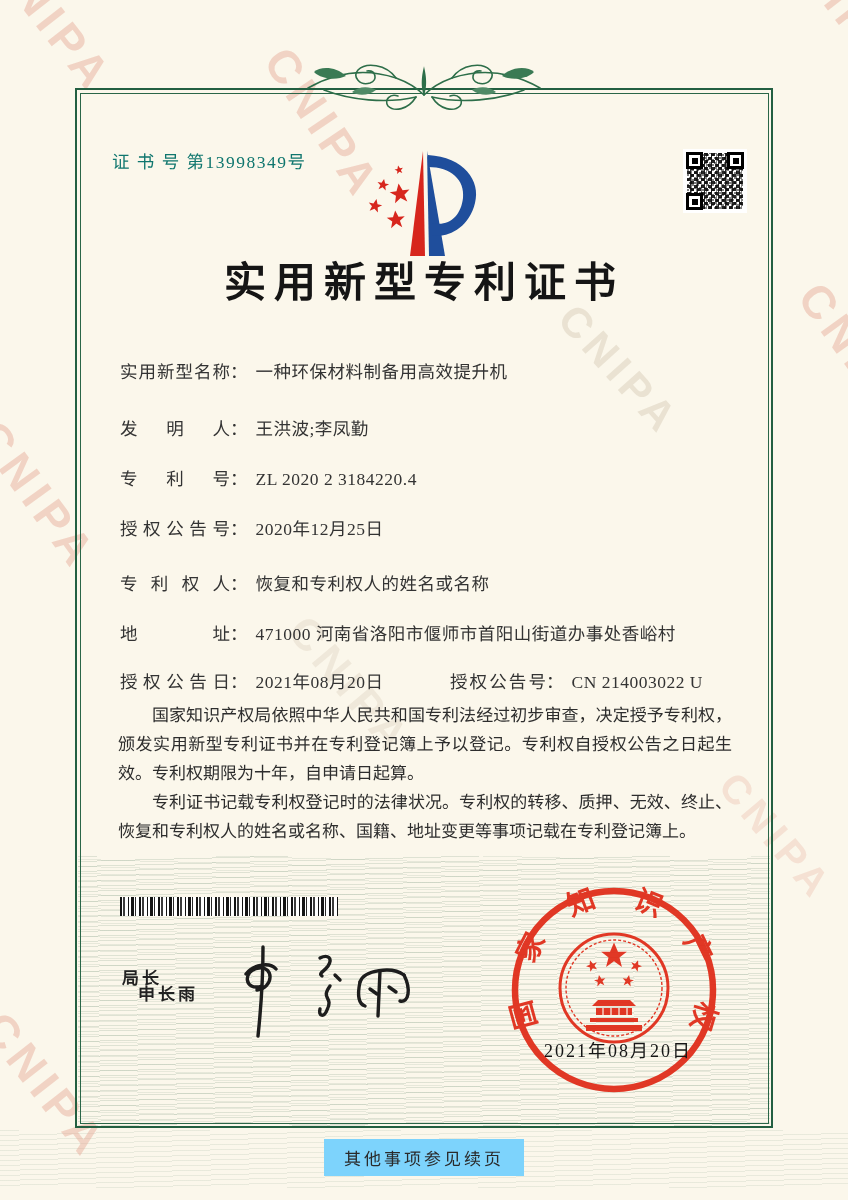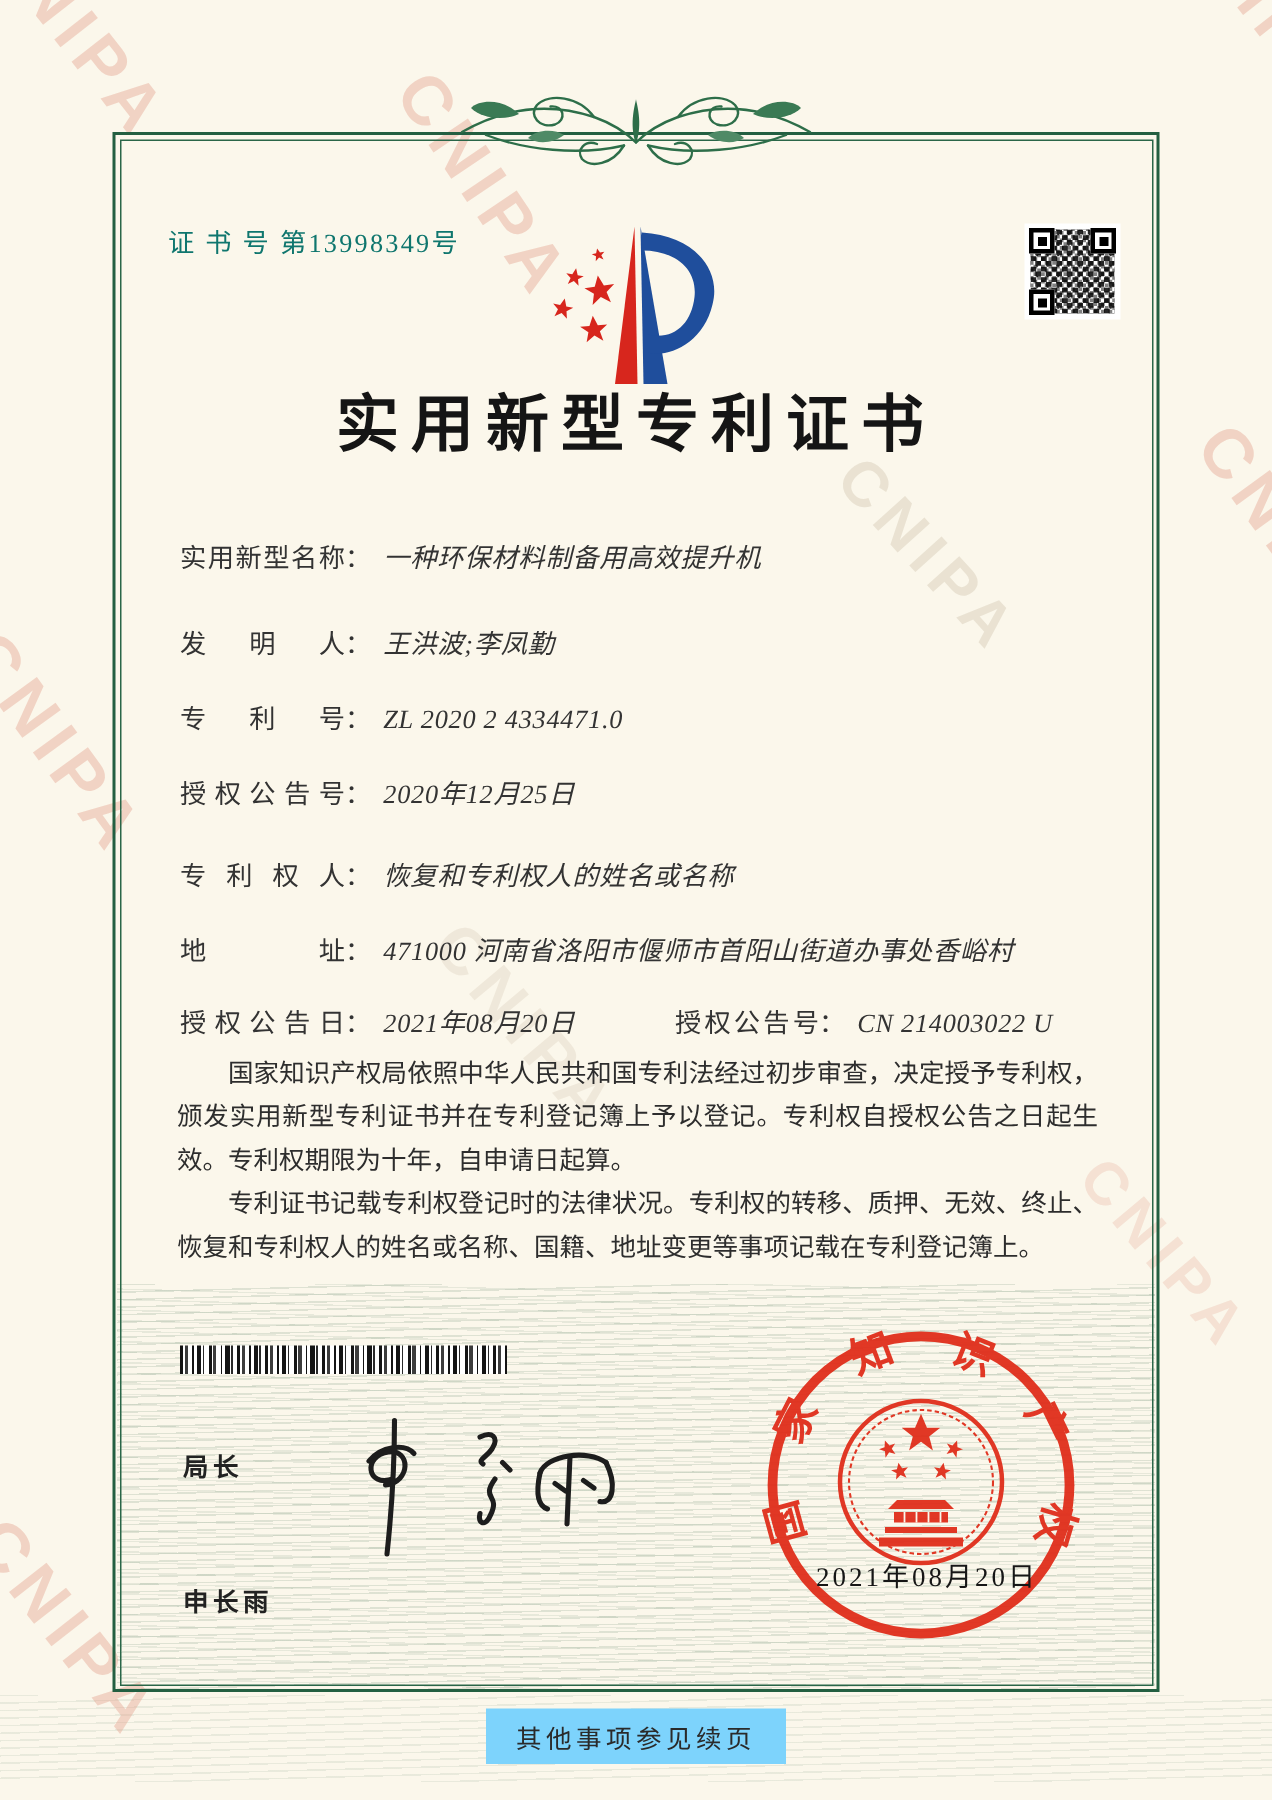--- a/index.html
+++ b/index.html
@@ -76,42 +76,42 @@
     position:absolute; left:0; top:248px; width:100%; text-align:center;
     font-size:42px; font-weight:700; letter-spacing:8px; color:#151515;
   }
   .fields { position:absolute; left:120px; top:358px; width:616px; font-size:17.5px; color:#333; }
   .frow { position:absolute; left:0; white-space:nowrap; }
   .frow .lab {
     display:inline-block; width:110px; text-align:justify; text-align-last:justify;
     vertical-align:top; color:#333;
   }
   .frow .col { display:inline-block; margin-right:8px; }
-  .frow .val { letter-spacing:.5px; color:#333;font-style:italic; }
+  .frow .val { letter-spacing:.5px; color:#333; }
   .r0{top:0;} .r1{top:57px;} .r2{top:107px;} .r3{top:157px;} .r4{top:212px;} .r5{top:262px;} .r6{top:310px;}
   .pair2 { position:absolute; left:330px; top:0; }
   .paras {
     position:absolute; left:118px; top:701px; width:614px;
     font-size:17px; line-height:29px; text-align:justify; color:#2d2d2d;
     font-style:normal;
   }
   .paras p { text-indent:2em; }
   .barcode {
     position:absolute; left:120px; top:897px; width:218px; height:19px;
     background:repeating-linear-gradient(90deg,
       #141414 0 2px, #fff 2px 3px, #3c3c3c 3px 5px, #fff 5px 8px,
       #141414 8px 9px, #fff 9px 11px, #141414 11px 14px, #fff 14px 15px,
       #2a2a2a 15px 16px, #fff 16px 19px);
   }
   .signer-title, .signer-name {
     position:absolute; left:122px; font-size:17px; letter-spacing:3px;
     color:#222; font-family:"Liberation Sans", sans-serif; font-weight:700;
   }
   .signer-title { top:964px; }
-  .signer-name  { top:1054px; }
+  .signer-name  { top:980px;margin-left:16px; }
   .signature { position:absolute; left:232px; top:942px; }
   .seal { position:absolute; left:508px; top:884px; }
   .seal-date {
     position:absolute; left:523px; top:1036px; width:190px; text-align:center;
     font-size:18px; letter-spacing:2px; color:#161616; z-index:6;
   }
   .page-indicator {
     position:absolute; left:0; top:1150px; width:100%; text-align:center;
     font-size:15.5px; letter-spacing:2px; color:#2d2d2d; z-index:5;
   }
@@ -185,21 +185,21 @@
     <div class="title">实用新型专利证书</div>
 
     <div class="fields">
       <div class="frow r0">
         <span class="lab">实用新型名称</span><span class="col">：</span><span class="val">一种环保材料制备用高效提升机</span>
       </div>
       <div class="frow r1">
         <span class="lab">发明人</span><span class="col">：</span><span class="val">王洪波;李凤勤</span>
       </div>
       <div class="frow r2">
-        <span class="lab">专利号</span><span class="col">：</span><span class="val">ZL 2020 2 4334471.0</span>
+        <span class="lab">专利号</span><span class="col">：</span><span class="val">ZL 2020 2 3184220.4</span>
       </div>
       <div class="frow r3">
         <span class="lab">授权公告号</span><span class="col">：</span><span class="val">2020年12月25日</span>
       </div>
       <div class="frow r4">
         <span class="lab">专利权人</span><span class="col">：</span><span class="val">恢复和专利权人的姓名或名称</span>
       </div>
       <div class="frow r5">
         <span class="lab">地址</span><span class="col">：</span><span class="val">471000 河南省洛阳市偃师市首阳山街道办事处香峪村</span>
       </div>

